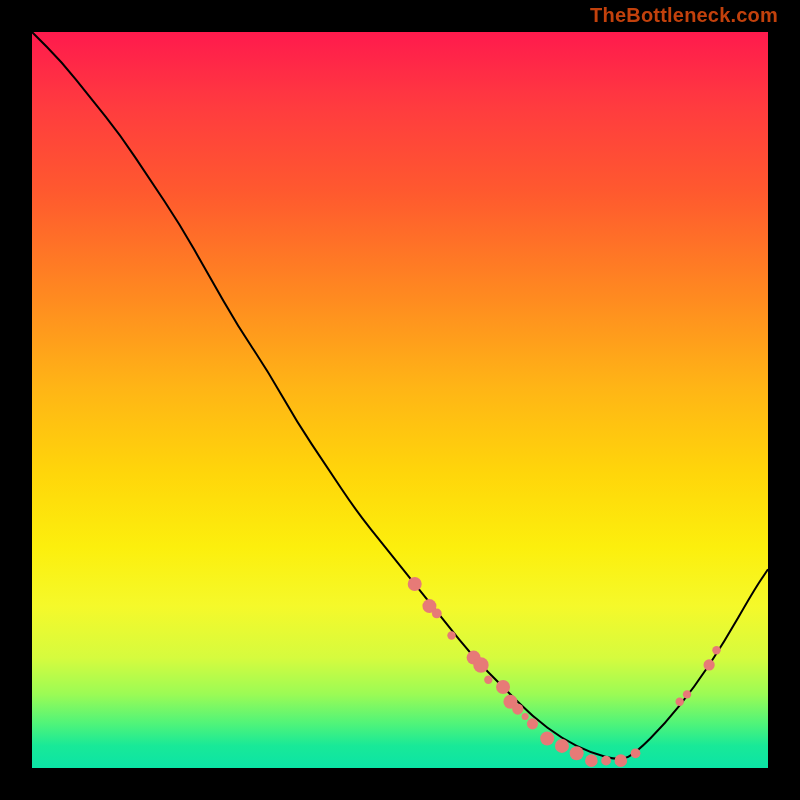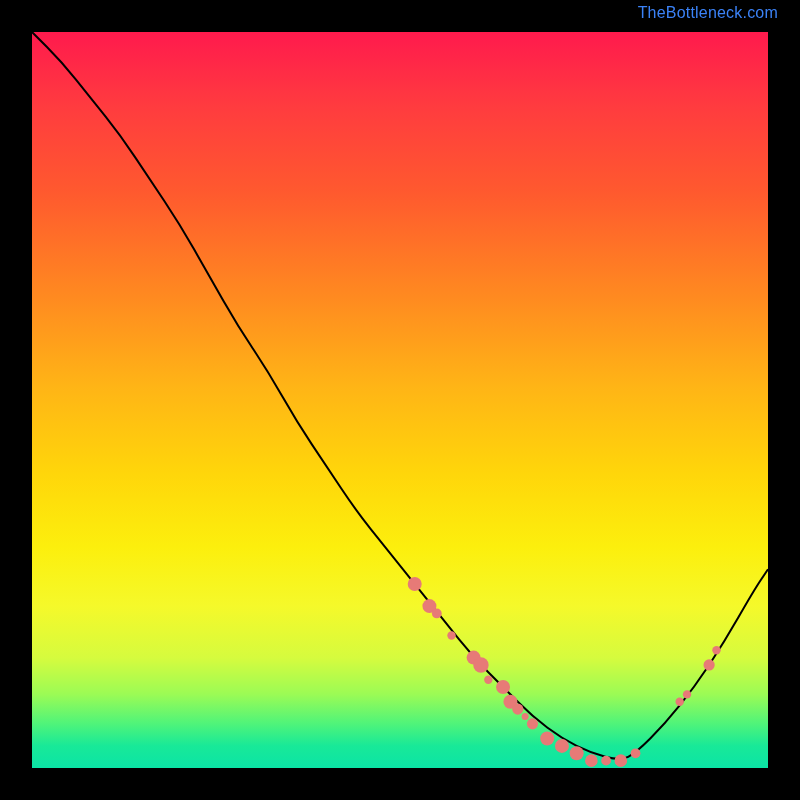--- a/index.html
+++ b/index.html
@@ -14,23 +14,23 @@
   .frame {
     position: relative;
     width: 800px;
     height: 800px;
     background: #000;
   }
   .source {
     position: absolute;
     top: 4px;
     right: 22px;
-    color: #3b82f6;
-    font-size: 16px;
-    font-weight: 400;
+    color: #c2410c;
+    font-size: 20px;
+    font-weight: 700;
     letter-spacing: 0.2px;
   }
   .plot {
     position: absolute;
     left: 32px;
     top: 32px;
     width: 736px;
     height: 736px;
   }
   .gradient {

